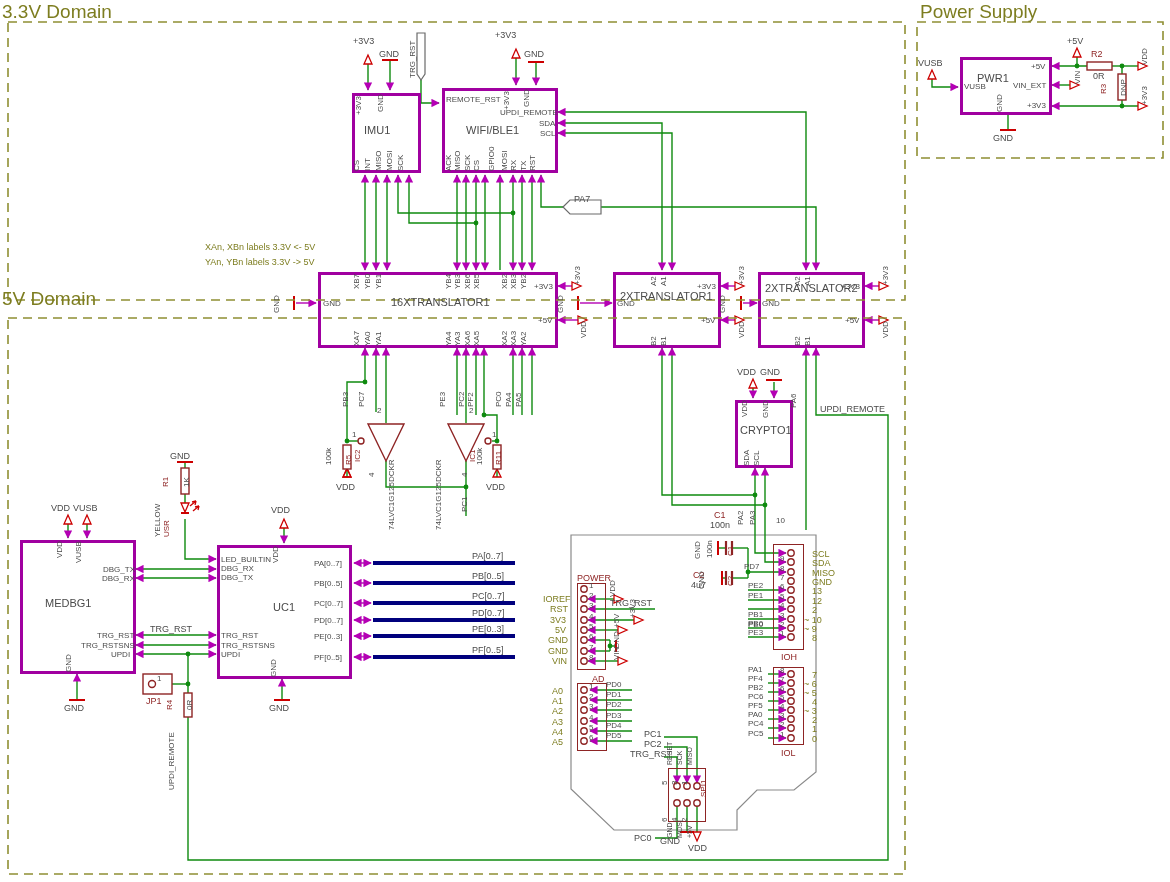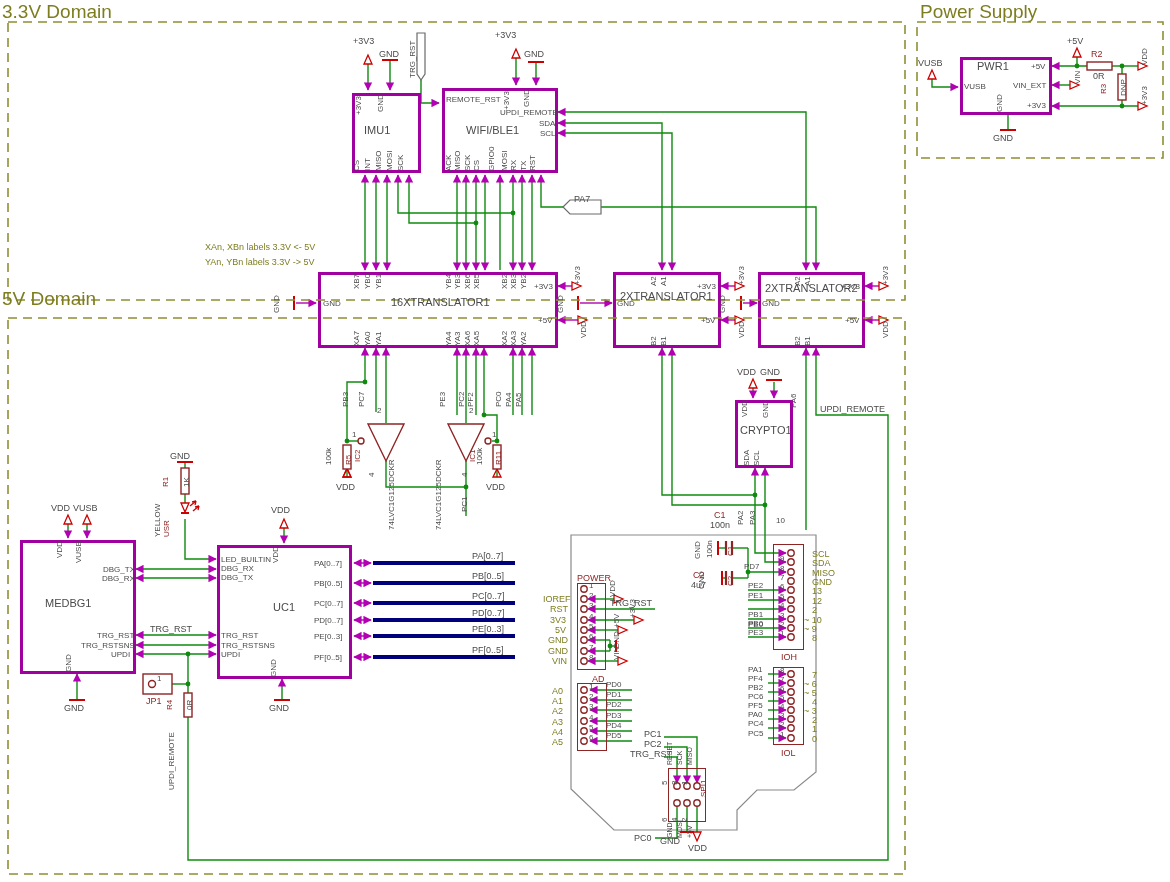--- a/index.html
+++ b/index.html
@@ -662,21 +662,21 @@
 <b class="t s9 dr" style="left:714px;top:510px">C1</b>
 <b class="t s9" style="left:710px;top:520px">100n</b>
 <b class="t rt" style="left:714px;top:549px">100n</b>
 <b class="t rt dr" style="left:735px;top:547px">C1</b>
 <b class="t s9 dr" style="left:693px;top:570px">C2</b>
 <b class="t s9" style="left:691px;top:580px">4u7</b>
 <b class="t rt dr" style="left:735px;top:577px">C2</b>
 <b class="t rt" style="left:702px;top:550px">GND</b>
 <b class="t rt" style="left:706px;top:580px">GND</b>
 
-<b class="t ttl" style="left:977px;top:60px">PWR1</b>
+<b class="t ttl" style="left:977px;top:72px">PWR1</b>
 <b class="t" style="left:964px;top:82px">VUSB</b>
 <b class="t" style="left:1031px;top:62px">+5V</b>
 <b class="t" style="left:1013px;top:81px">VIN_EXT</b>
 <b class="t" style="left:1027px;top:101px">+3V3</b>
 <b class="t rt" style="left:1004px;top:103px">GND</b>
 <b class="t s9" style="left:918px;top:58px">VUSB</b>
 <b class="t s9" style="left:1067px;top:36px">+5V</b>
 <b class="t s9 dr" style="left:1091px;top:49px">R2</b>
 <b class="t s9" style="left:1093px;top:71px">0R</b>
 <b class="t rt" style="left:1149px;top:56px">VDD</b>

